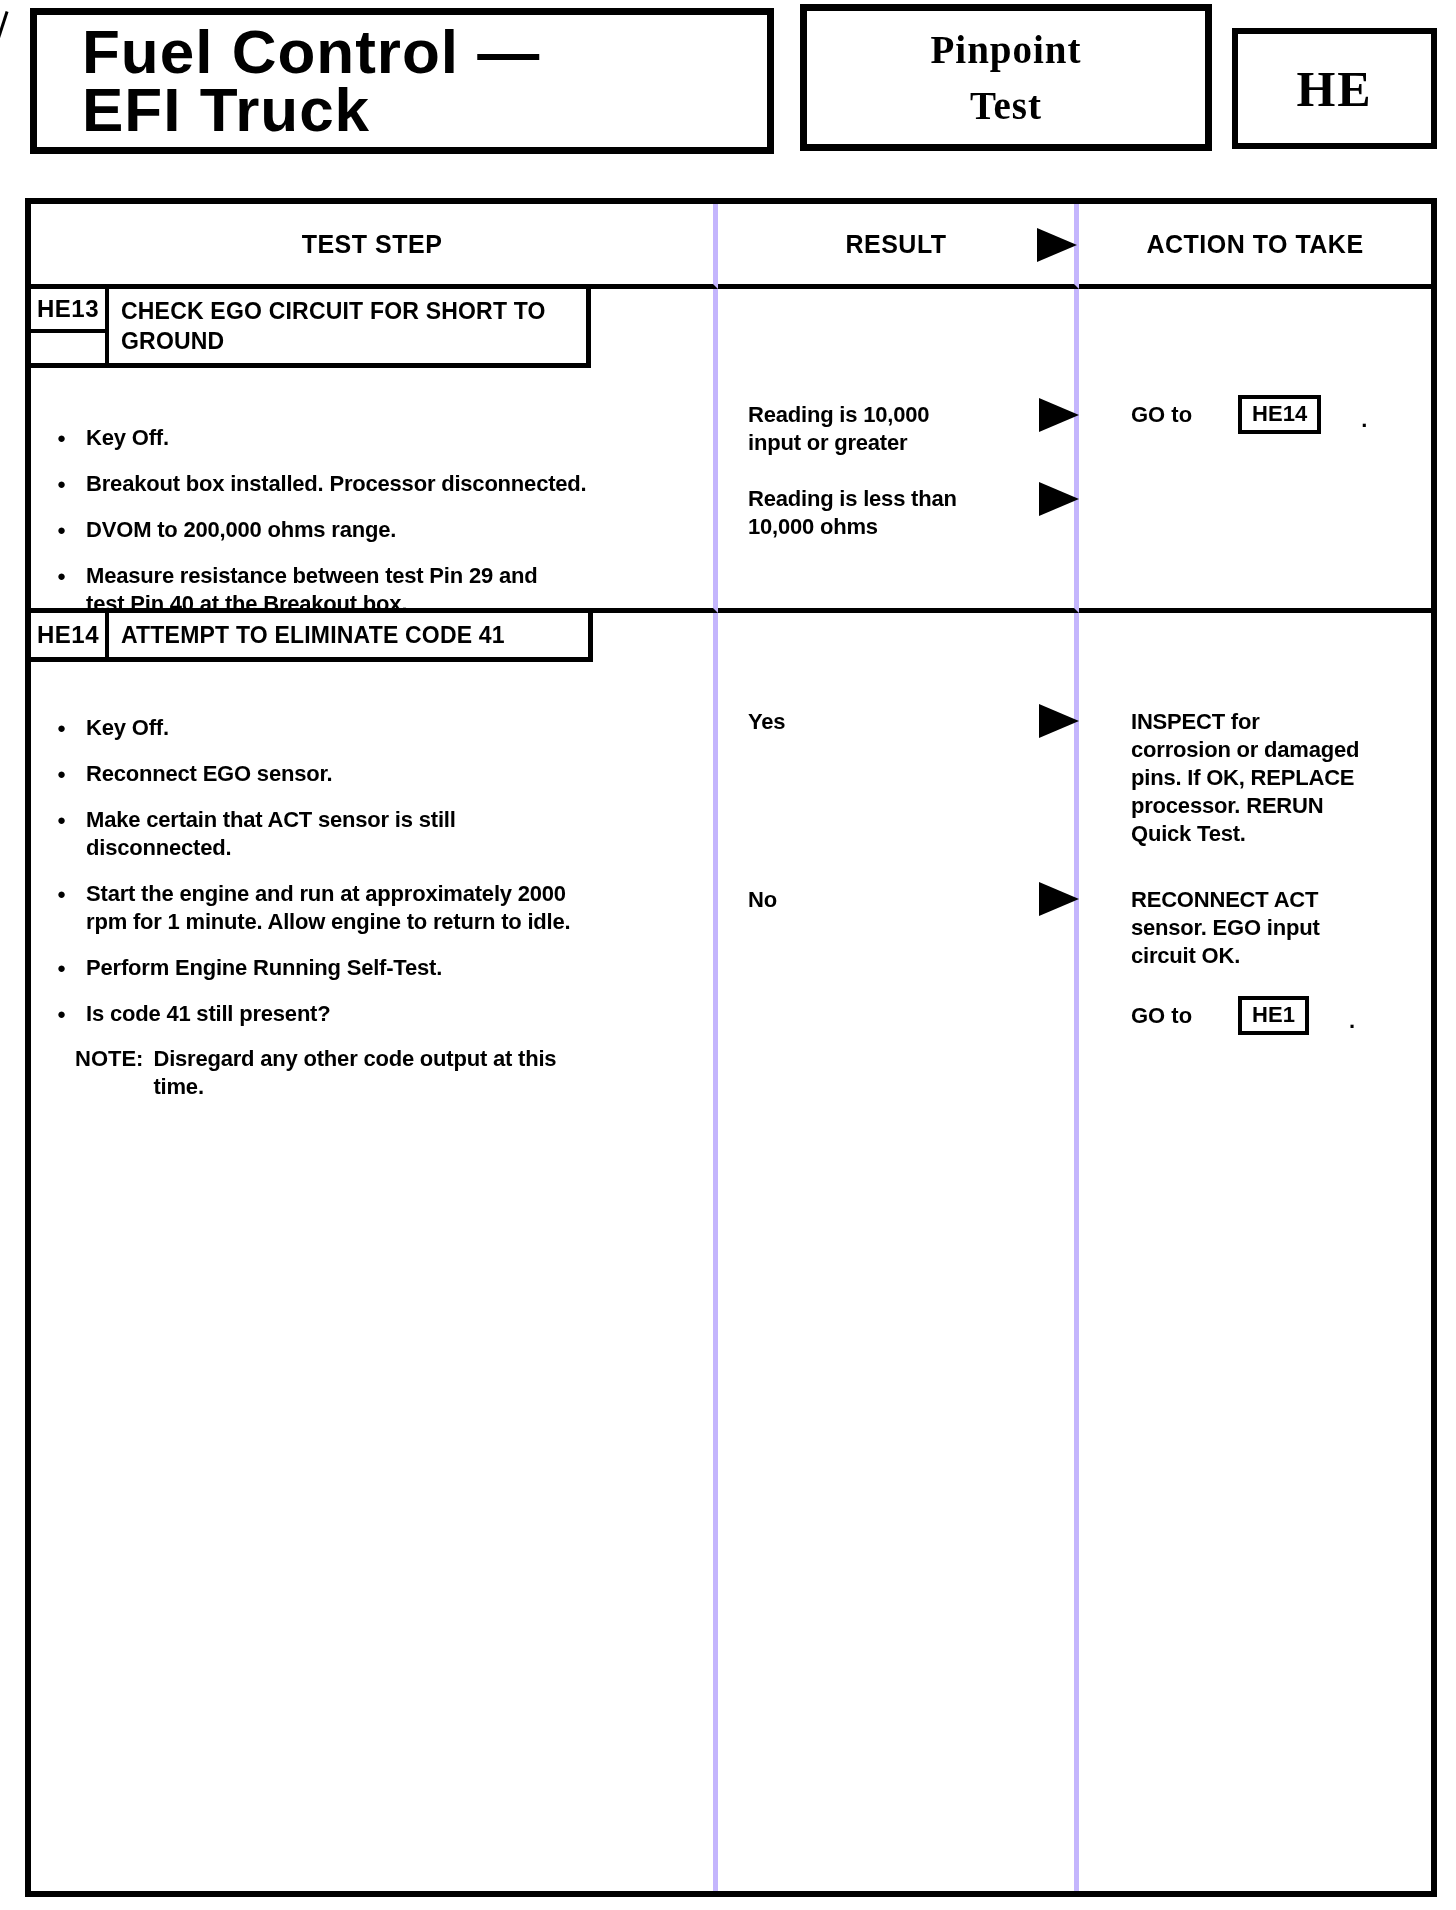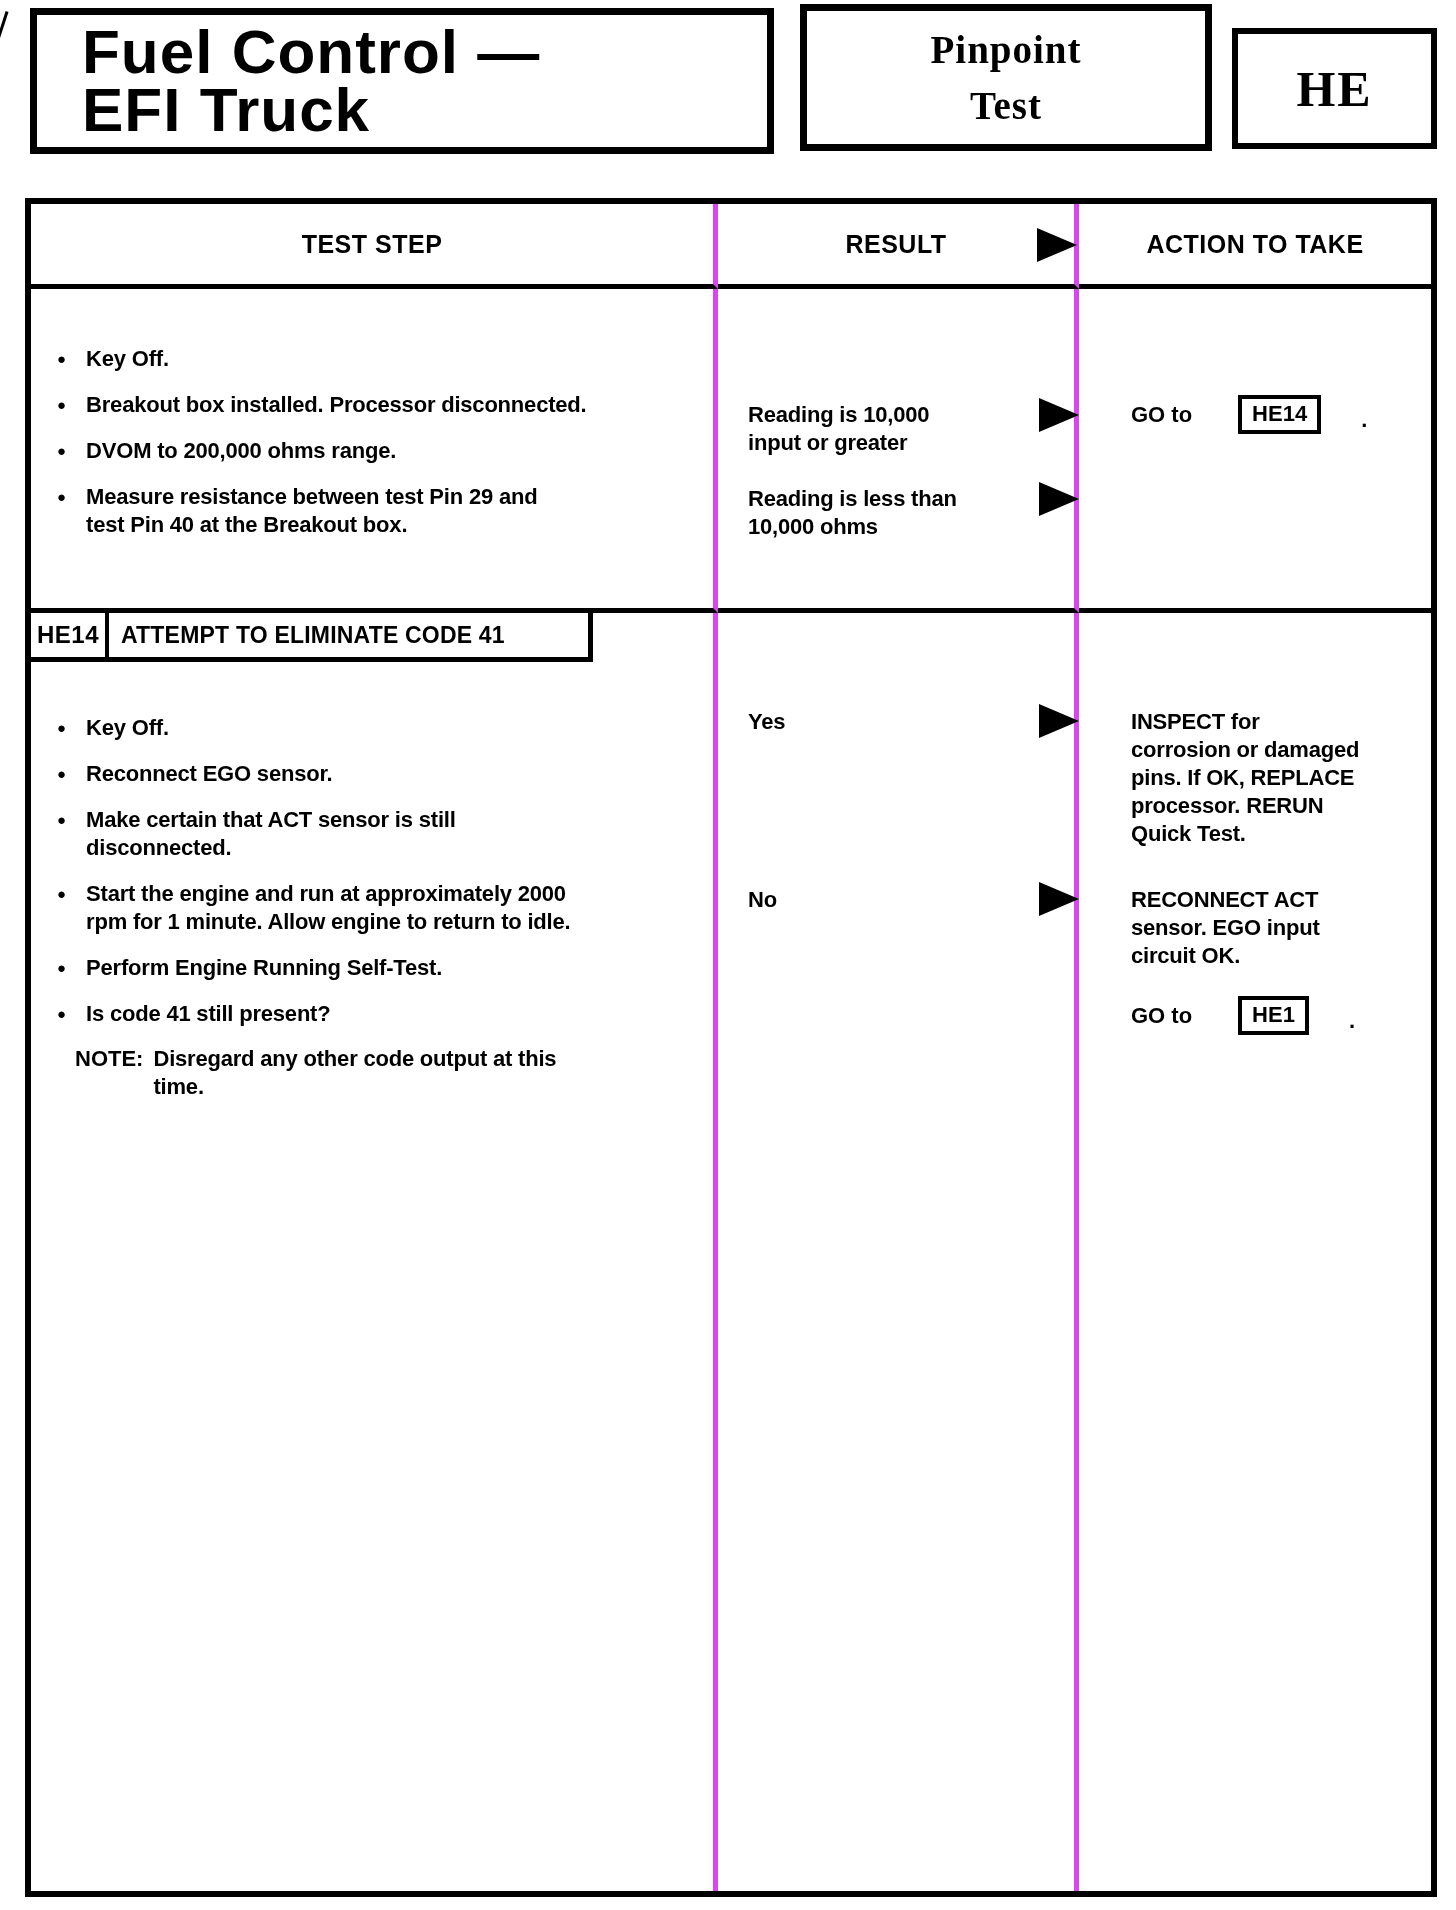--- a/index.html
+++ b/index.html
@@ -31,21 +31,21 @@
 
   
   .ptable {
     position:absolute; left:25px; top:198px; width:1412px; height:1699px;
     border:6px solid #000; background:#fff;
     display:grid;
     grid-template-columns:687px 361px 1fr;
     grid-template-rows:85px 324px 1fr;
   }
   .cell { position:relative; background:#fff; }
-  .b-r { border-right:5px solid #d946ef; }
+  .b-r { border-right:5px solid #c4b5fd; }
   .b-b { border-bottom:5px solid #000; }
 
   .th { display:flex; align-items:center; justify-content:center;
         font-weight:bold; font-size:25px; letter-spacing:0.5px; }
   .arrow { width:0; height:0; border-top:17px solid transparent; border-bottom:17px solid transparent; border-left:40px solid #000; }
   .arrow-hdr { position:absolute; right:-3px; top:24px; }
 
   
   .tab { display:flex; border-right:5px solid #000; border-bottom:5px solid #000; background:#fff; }
   .tab-13 { width:560px; }
@@ -103,20 +103,27 @@
   </div>
   <div class="cell b-r b-b th">
     <span>RESULT</span>
     <span class="arrow arrow-hdr"></span>
   </div>
   <div class="cell b-b th">
     <span>ACTION TO TAKE</span>
   </div>
 
   <div class="cell b-r b-b">
+    <div class="tab tab-13">
+      <div class="tab-idwrap">
+        <div class="tab-id tab-id-underline">HE13</div>
+      </div>
+      <div class="tab-title pre">CHECK EGO CIRCUIT FOR SHORT TO
+GROUND</div>
+    </div>
     <ul class="steps">
       <li>
           <span class="blt">●</span>
           <span class="body-txt pre">Key Off.</span>
         </li>
       <li>
           <span class="blt">●</span>
           <span class="body-txt pre">Breakout box installed. Processor disconnected.</span>
         </li>
       <li>

